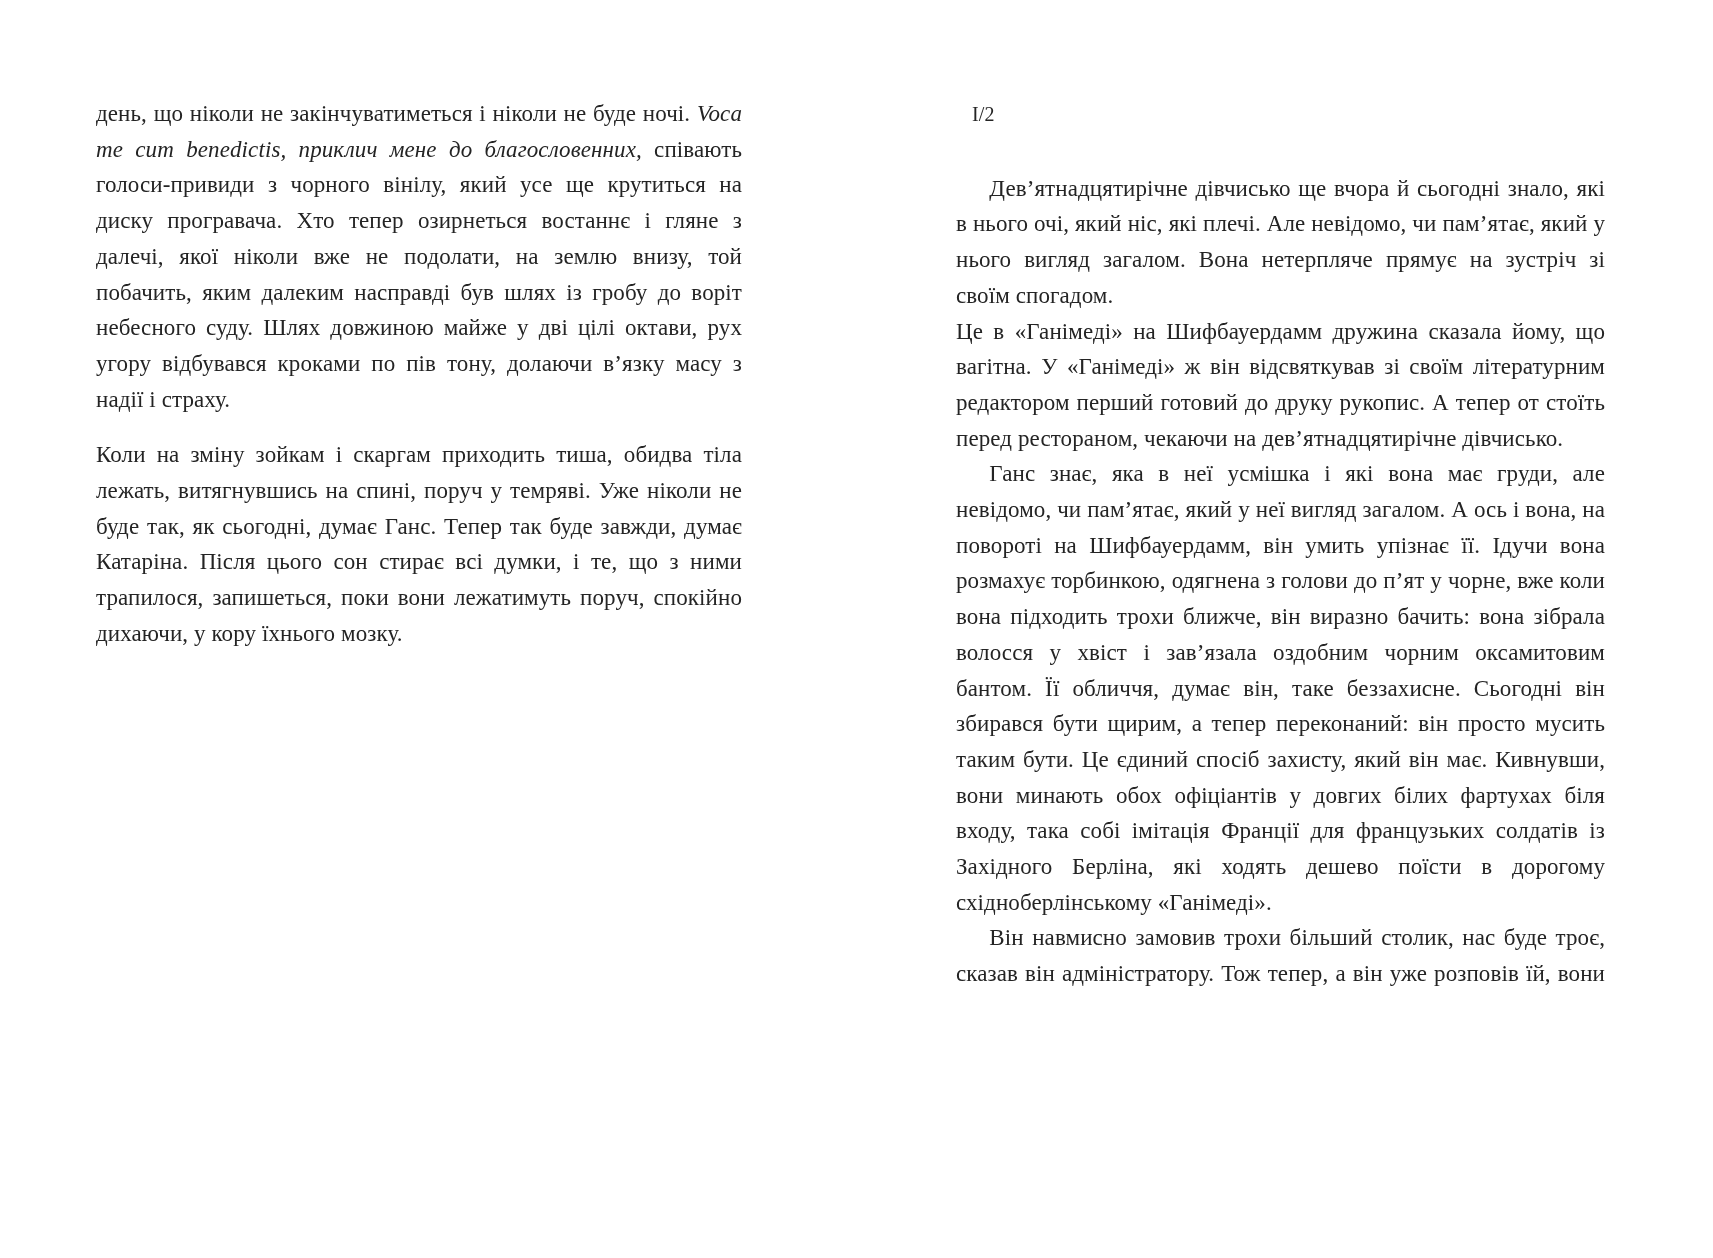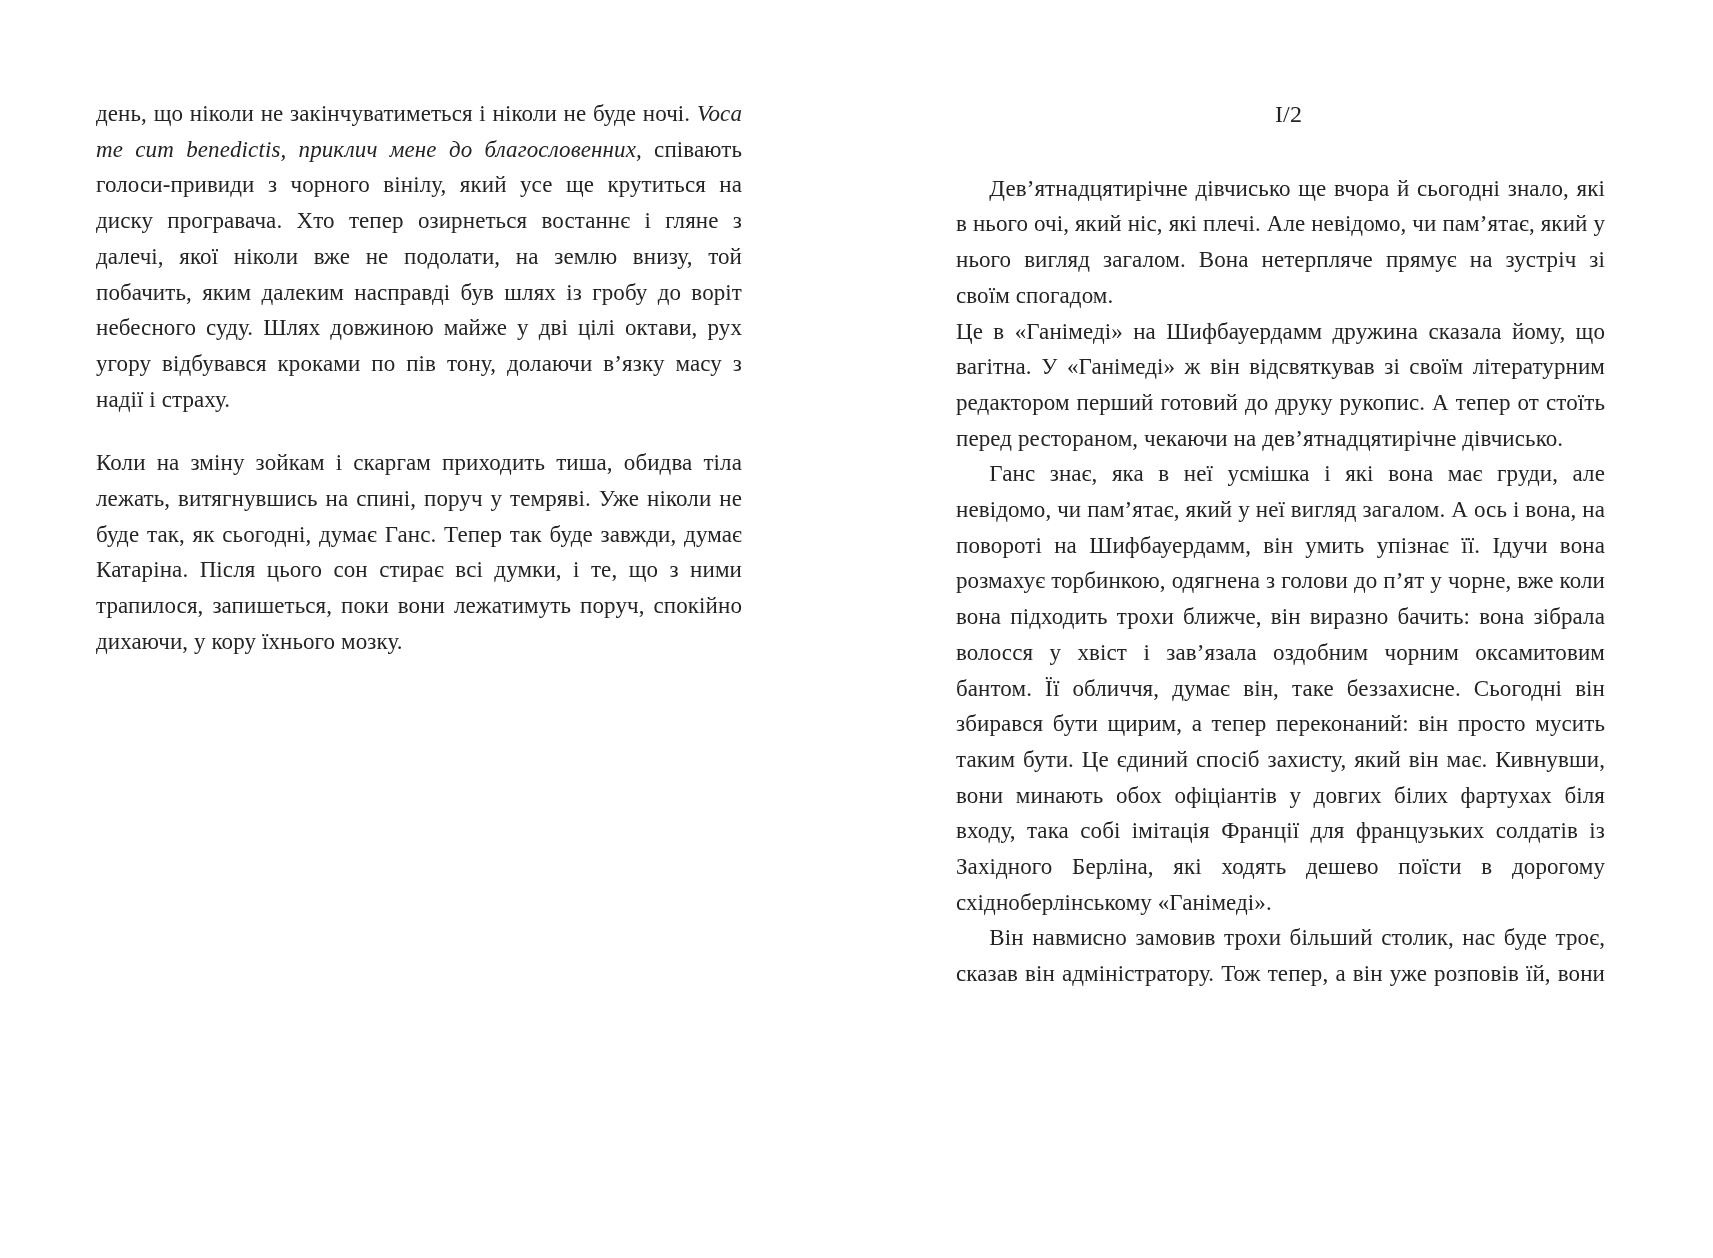--- a/index.html
+++ b/index.html
@@ -31,30 +31,30 @@
   .page-right {
     left: 956px;
     top: 97px;
     width: 649px;
   }
   p.para {
     margin: 0;
     padding: 0;
   }
   p.para-gap {
-    margin-top: 28px;       
+    margin-top: 20px;       
   }
   p.para-indent {
     text-indent: 1.45em;    
   }
   .chapter-heading {
-    font-size: 24px;
+    font-size: 20px;
     line-height: 35.7px;
     margin: 0 0 38px 16px;
-    text-align: center;
+    text-align: left;
   }
   em.latin-quote {
     font-style: italic;
   }
   .page-number {
     position: absolute;
     left: 956px;
     top: 1152px;
     width: 649px;
     text-align: center;

